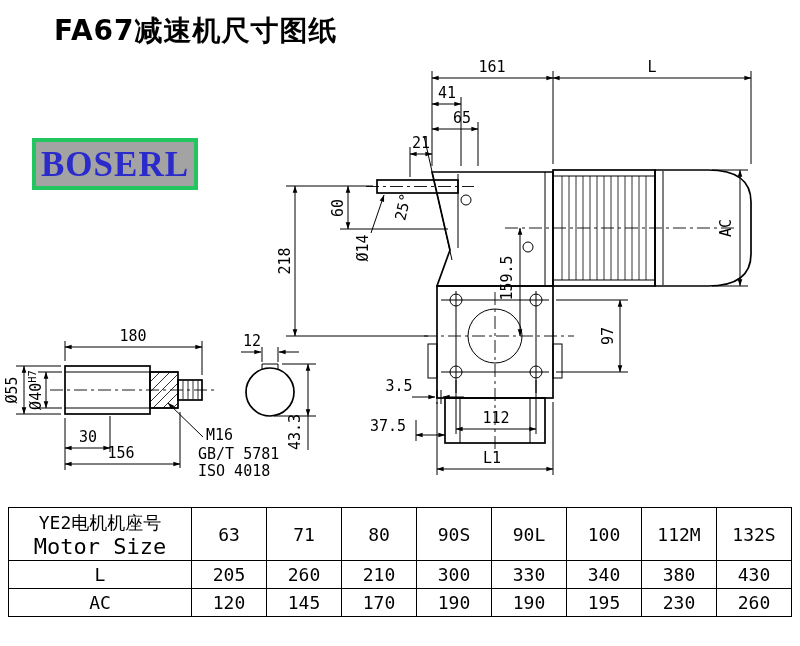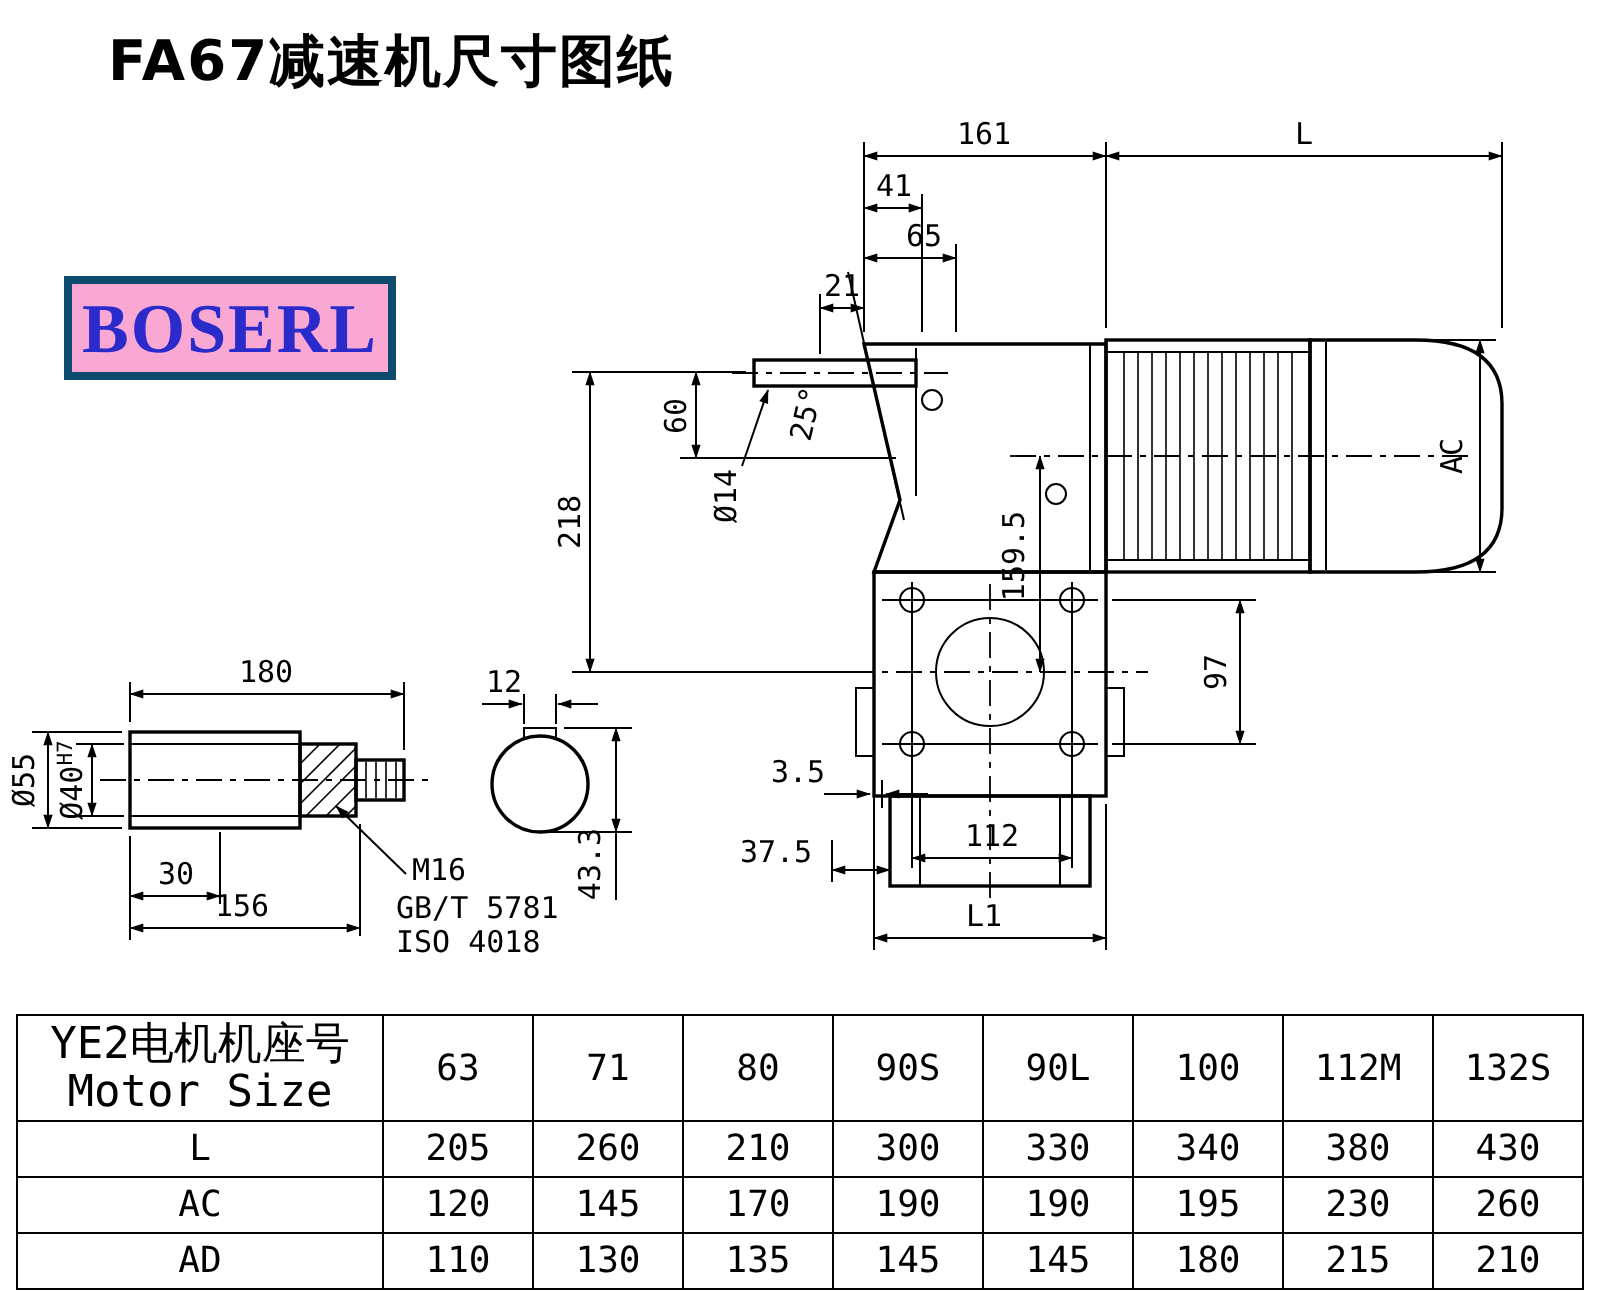--- a/index.html
+++ b/index.html
@@ -1,33 +1,33 @@
 <!DOCTYPE html>
 <html><head>
 <meta charset="utf-8">
 <style>
   html,body{margin:0;padding:0;}
   body{width:800px;height:646px;background:#fff;position:relative;overflow:hidden;
        font-family:"DejaVu Sans",sans-serif;color:#000;}
   .page-title{position:absolute;left:54px;top:12px;font-size:28px;font-weight:bold;
        letter-spacing:1px;}
   .logo-box{position:absolute;left:32px;top:138px;width:158px;height:44px;
-       border:4px solid #0c4a6e;display:flex;align-items:center;justify-content:center;background:#f9a8d4;}
+       border:4px solid #22c55e;display:flex;align-items:center;justify-content:center;background:#a3a3a3;}
   .logo-text{color:#2b2bcc;font-family:"Liberation Serif",serif;font-weight:bold;
        font-size:35px;letter-spacing:1px;line-height:1;}
   svg.drawing{position:absolute;left:0;top:0;}
   table.size{position:absolute;left:8px;top:507px;width:784px;border-collapse:collapse;
        font-family:"DejaVu Sans Mono","DejaVu Sans",sans-serif;table-layout:fixed;}
   table.size td{border:1px solid #000;text-align:center;vertical-align:middle;
        font-size:18px;padding:0;}
   table.size tr.hdr td{height:52px;}
   table.size tr.val td{height:27px;}
   td.lblcol{width:182px;}
   td.hd{text-align:left;padding-left:10px;}
-  .hcn{font-size:22px;line-height:25px;}
+  .hcn{font-size:18px;line-height:25px;}
   .hen{font-size:22px;line-height:23px;}
 </style>
 </head>
 <body>
 
 <div class="page-title">FA67减速机尺寸图纸</div>
 
 <div class="logo-box">
   <span class="logo-text">BOSERL</span>
 </div>
@@ -251,25 +251,14 @@
     <td class="lblcol">AC</td>
     <td>120</td>
     <td>145</td>
     <td>170</td>
     <td>190</td>
     <td>190</td>
     <td>195</td>
     <td>230</td>
     <td>260</td>
   </tr>
-  <tr class="val">
-    <td class="lblcol">AD</td>
-    <td>110</td>
-    <td>130</td>
-    <td>135</td>
-    <td>145</td>
-    <td>145</td>
-    <td>180</td>
-    <td>215</td>
-    <td>210</td>
-  </tr>
 </tbody>
   </table>
 
 </body></html>

